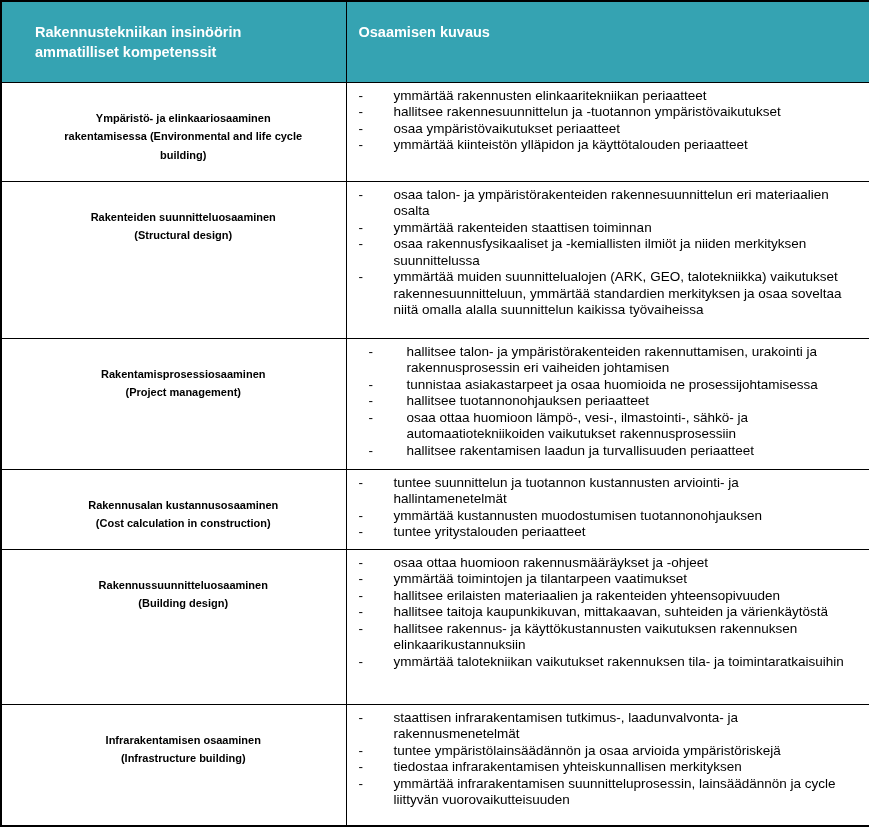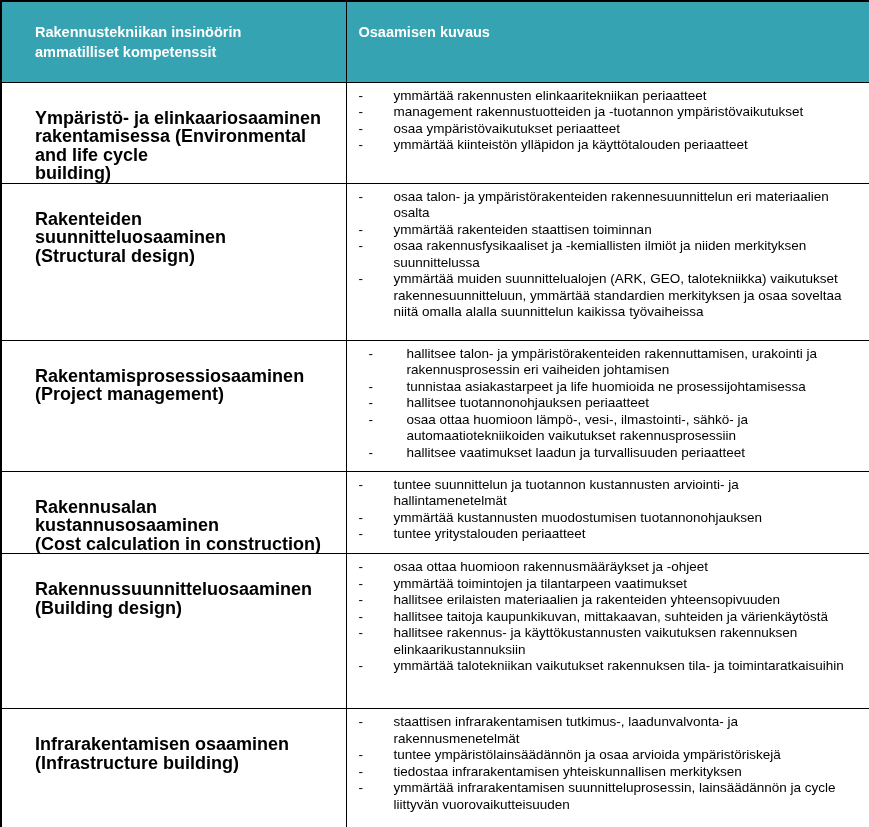--- a/index.html
+++ b/index.html
@@ -34,24 +34,25 @@
     font-weight:bold;
     font-size:14.5px;
     line-height:20px;
     padding:20px 10px 0 33px;
     white-space:pre-line;
   }
   td.th2{padding-left:12px;margin-left:44px;}
   
   td.title-cell{
     font-weight:bold;
-    font-size:18px;
+    font-size:11px;
     line-height:18.5px;
     padding:26px 14px 0 33px;
     white-space:pre-line;
+    text-align:center;
   }
   
   td.desc-cell{
     font-size:13.5px;
     line-height:16.5px;
     padding:5px 14px 0 12px;
   }
   td.desc-cell ul{
     margin:0;padding:0;list-style:none;
   }
@@ -91,21 +92,21 @@
     <td class="th th2">Osaamisen kuvaus</td>
   </tr>
 
   <tr class="h-r1">
     <td class="title-cell">Ympäristö- ja elinkaariosaaminen
 rakentamisessa (Environmental and life cycle
 building)</td>
     <td class="desc-cell">
       <ul>
         <li><span class="dash">-</span><span class="li-text">ymmärtää rakennusten elinkaaritekniikan periaatteet</span></li>
-        <li><span class="dash">-</span><span class="li-text">management rakennustuotteiden ja -tuotannon ympäristövaikutukset</span></li>
+        <li><span class="dash">-</span><span class="li-text">hallitsee rakennesuunnittelun ja -tuotannon ympäristövaikutukset</span></li>
         <li><span class="dash">-</span><span class="li-text">osaa ympäristövaikutukset periaatteet</span></li>
         <li><span class="dash">-</span><span class="li-text">ymmärtää kiinteistön ylläpidon ja käyttötalouden periaatteet</span></li>
       </ul>
     </td>
   </tr>
 
   <tr class="h-r2">
     <td class="title-cell">Rakenteiden suunnitteluosaaminen
 (Structural design)</td>
     <td class="desc-cell">
@@ -117,24 +118,24 @@
       </ul>
     </td>
   </tr>
 
   <tr class="h-r3">
     <td class="title-cell">Rakentamisprosessiosaaminen
 (Project management)</td>
     <td class="desc-cell more-indent">
       <ul>
         <li><span class="dash">-</span><span class="li-text">hallitsee talon- ja ympäristörakenteiden rakennuttamisen, urakointi ja rakennusprosessin eri vaiheiden johtamisen</span></li>
-        <li><span class="dash">-</span><span class="li-text">tunnistaa asiakastarpeet ja life huomioida ne prosessijohtamisessa</span></li>
+        <li><span class="dash">-</span><span class="li-text">tunnistaa asiakastarpeet ja osaa huomioida ne prosessijohtamisessa</span></li>
         <li><span class="dash">-</span><span class="li-text">hallitsee tuotannonohjauksen periaatteet</span></li>
         <li><span class="dash">-</span><span class="li-text">osaa ottaa huomioon lämpö-, vesi-, ilmastointi-, sähkö- ja automaatiotekniikoiden vaikutukset rakennusprosessiin</span></li>
-        <li><span class="dash">-</span><span class="li-text">hallitsee vaatimukset laadun ja turvallisuuden periaatteet</span></li>
+        <li><span class="dash">-</span><span class="li-text">hallitsee rakentamisen laadun ja turvallisuuden periaatteet</span></li>
       </ul>
     </td>
   </tr>
 
   <tr class="h-r4">
     <td class="title-cell">Rakennusalan kustannusosaaminen
 (Cost calculation in construction)</td>
     <td class="desc-cell">
       <ul>
         <li><span class="dash">-</span><span class="li-text">tuntee suunnittelun ja tuotannon kustannusten arviointi- ja hallintamenetelmät</span></li>

